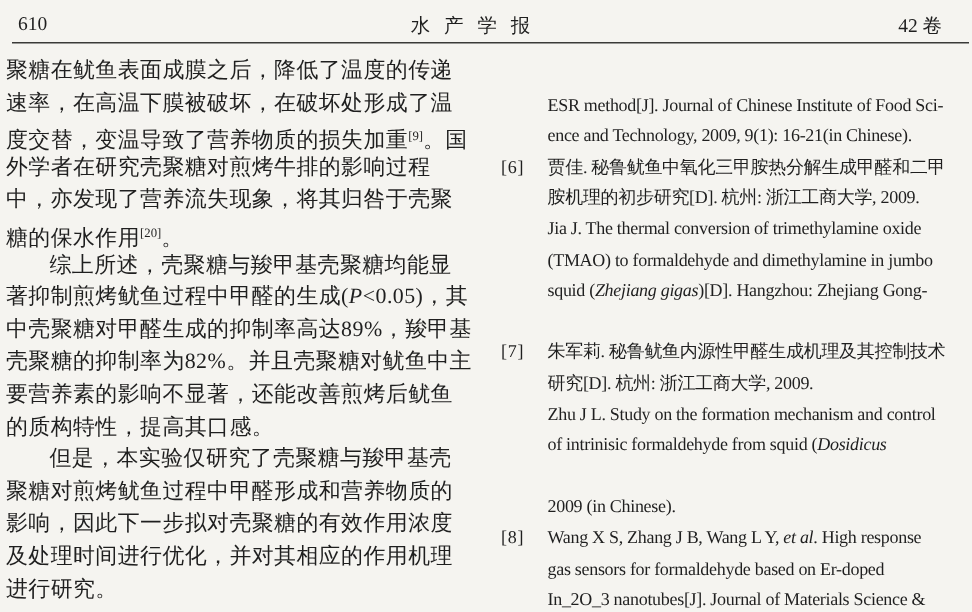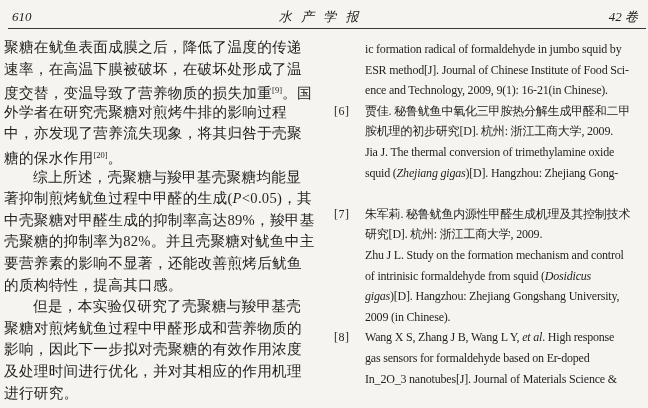--- a/index.html
+++ b/index.html
@@ -5,24 +5,23 @@
   html,body{margin:0;padding:0;}
   .page{
     position:relative;
     width:648px;height:408px;
     background:#f5f4f0;
     color:#1f1f1f;
     font-family:"Liberation Serif","DejaVu Serif",serif;
     overflow:hidden;
   }
   .header{
-    position:absolute;top:8px;left:12px;right:10px;
-    display:flex;justify-content:space-between;align-items:center;
+    position:absolute;top:8px;left:12px;right:20px;
+    display:flex;justify-content:space-between;align-items:flex-start;
     font-size:13px;
-    font-style:italic;
   }
   .journal-title{letter-spacing:3px;}
   .header-rule{
     position:absolute;top:28px;left:8px;right:2px;
     border-top:1.6px solid #3a3a38;
   }
   .left-col{
     position:absolute;left:4px;top:37px;width:318px;
   }
   .left-col .tline{
@@ -72,41 +71,44 @@
       <div class="tline ind"><span>但是，本实验仅研究了壳聚糖与羧甲基壳</span></div>
       <div class="tline"><span>聚糖对煎烤鱿鱼过程中甲醛形成和营养物质的</span></div>
       <div class="tline"><span>影响，因此下一步拟对壳聚糖的有效作用浓度</span></div>
       <div class="tline"><span>及处理时间进行优化，并对其相应的作用机理</span></div>
       <div class="tline"><span>进行研究。</span></div>
     </div>
 
   <div class="right-col">
       <div class="rline">
         <span class="rnum"></span>
-        <span class="rtext"><span>ic formation radical of formaldehyde in jumbo squid by</span></span>
       </div>
       <div class="rline">
         <span class="rnum"></span>
         <span class="rtext"><span>ESR method[J]. Journal of Chinese Institute of Food Sci-</span></span>
       </div>
       <div class="rline">
         <span class="rnum"></span>
         <span class="rtext"><span>ence and Technology, 2009, 9(1): 16-21(in Chinese).</span></span>
       </div>
       <div class="rline">
         <span class="rnum">[6]</span>
         <span class="rtext"><span>贾佳. 秘鲁鱿鱼中氧化三甲胺热分解生成甲醛和二甲</span></span>
       </div>
       <div class="rline">
         <span class="rnum"></span>
         <span class="rtext"><span>胺机理的初步研究[D]. 杭州: 浙江工商大学, 2009.</span></span>
       </div>
       <div class="rline">
         <span class="rnum"></span>
         <span class="rtext"><span>Jia J. The thermal conversion of trimethylamine oxide</span></span>
+      </div>
+      <div class="rline">
+        <span class="rnum"></span>
+        <span class="rtext"><span>(TMAO) to formaldehyde and dimethylamine in jumbo</span></span>
       </div>
       <div class="rline">
         <span class="rnum"></span>
         <span class="rtext"><span>squid (</span><span class="it">Zhejiang gigas</span><span>)[D]. Hangzhou: Zhejiang Gong-</span></span>
       </div>
       <div class="rline">
         <span class="rnum"></span>
       </div>
       <div class="rline">
         <span class="rnum">[7]</span>
@@ -119,21 +121,20 @@
       <div class="rline">
         <span class="rnum"></span>
         <span class="rtext"><span>Zhu J L. Study on the formation mechanism and control</span></span>
       </div>
       <div class="rline">
         <span class="rnum"></span>
         <span class="rtext"><span>of intrinisic formaldehyde from squid (</span><span class="it">Dosidicus</span></span>
       </div>
       <div class="rline">
         <span class="rnum"></span>
-        <span class="rtext"><span class="it">gigas</span><span>)[D]. Hangzhou: Zhejiang Gongshang University,</span></span>
       </div>
       <div class="rline">
         <span class="rnum"></span>
         <span class="rtext"><span>2009 (in Chinese).</span></span>
       </div>
       <div class="rline">
         <span class="rnum">[8]</span>
         <span class="rtext"><span>Wang X S, Zhang J B, Wang L Y, </span><span class="it">et al</span><span>. High response</span></span>
       </div>
       <div class="rline">

